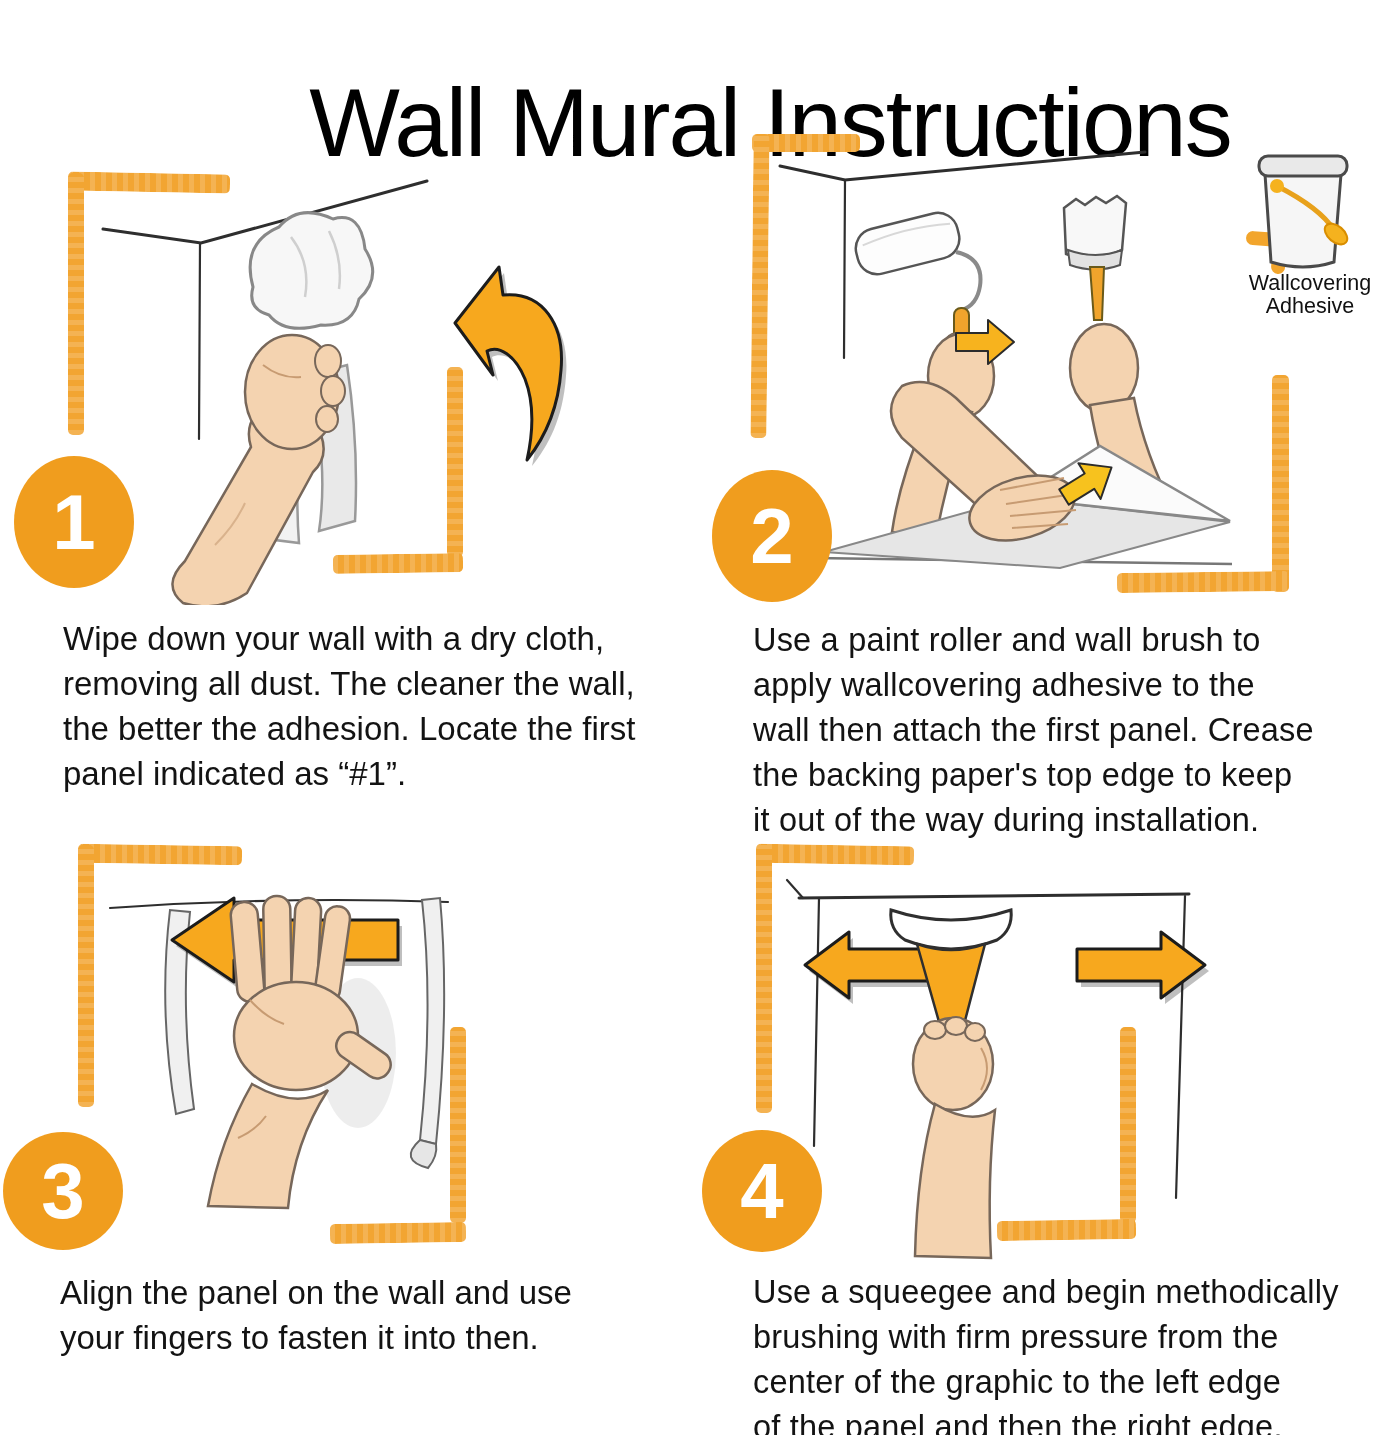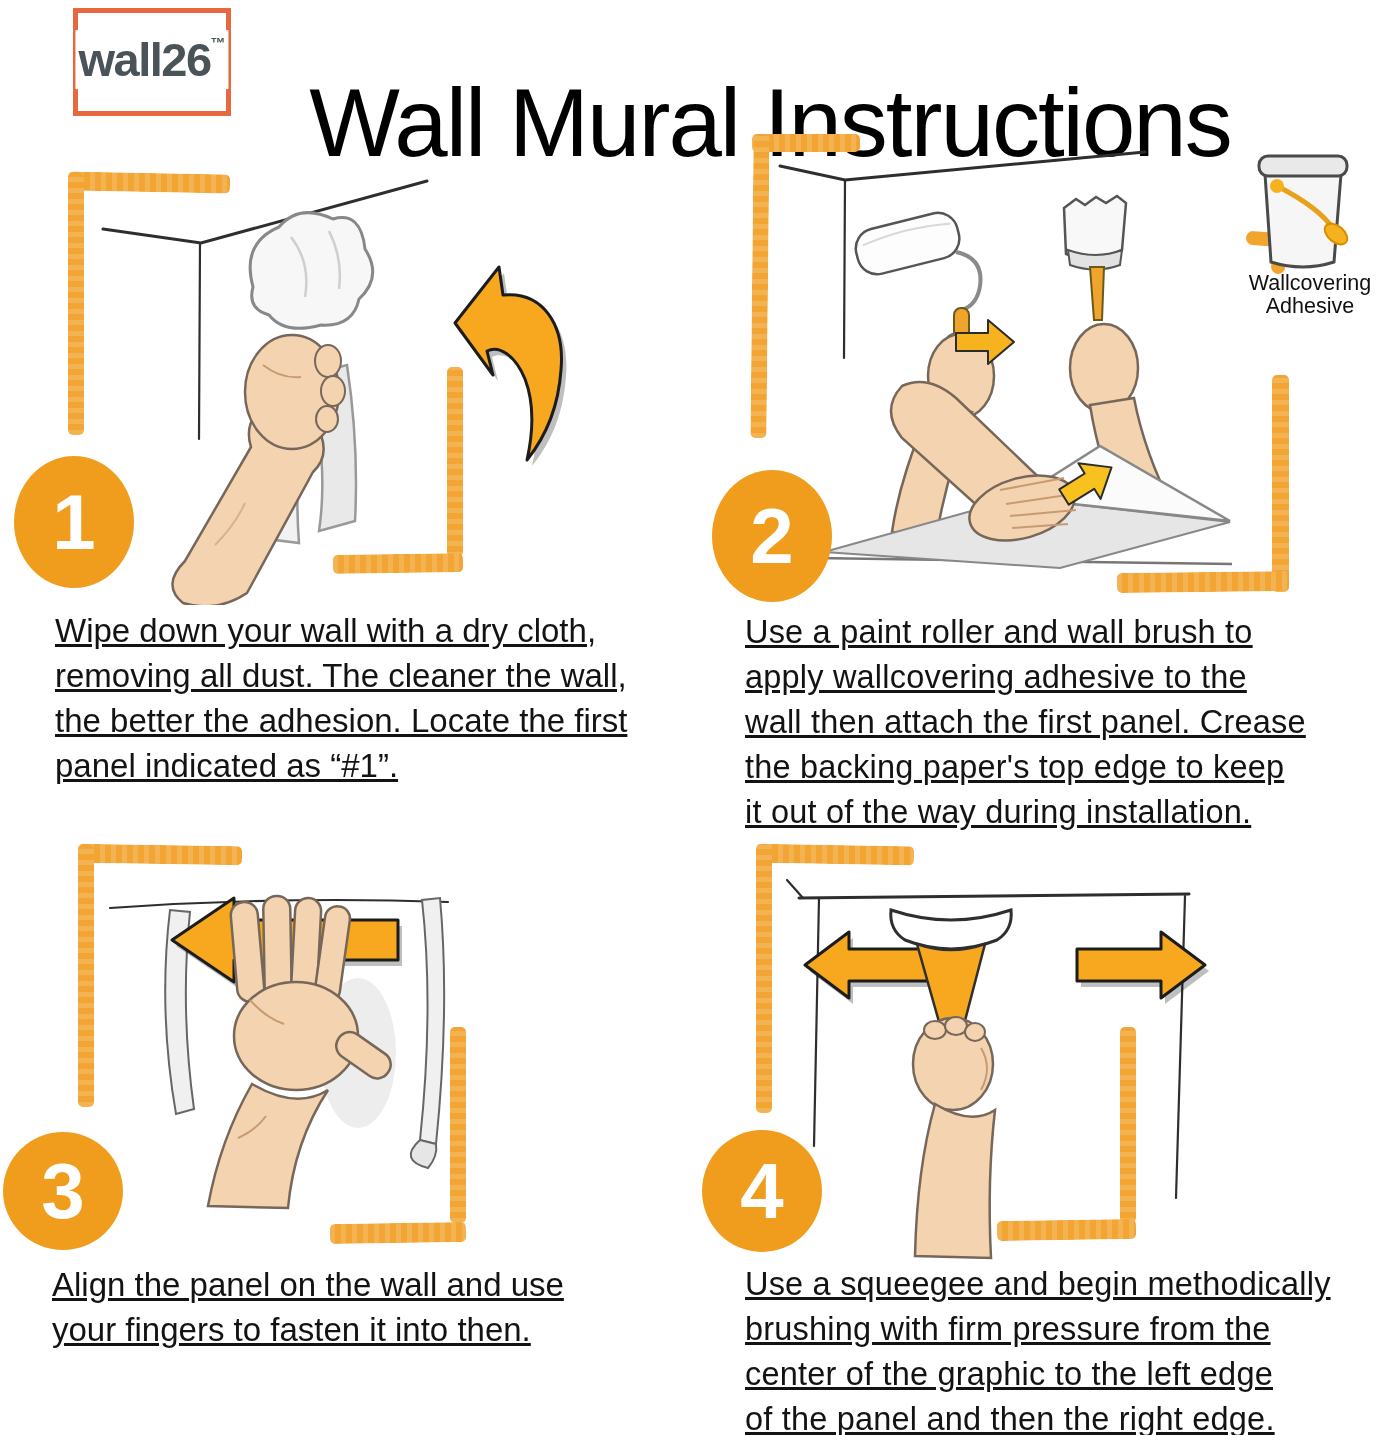--- a/index.html
+++ b/index.html
@@ -12,22 +12,22 @@
   .logo-text{position:absolute;top:50%;left:50%;transform:translate(-50%,-54%);
              background:#fff;padding:2px 3px;white-space:nowrap;z-index:2;
              font-size:47px;font-weight:700;letter-spacing:-1.5px;color:#4A5358;}
   .logo-tm{font-size:15px;vertical-align:28px;font-weight:700;letter-spacing:0;}
   .page-title{position:absolute;left:240px;top:-6px;width:1060px;height:130px;
               font-size:96px;font-weight:400;letter-spacing:-2px;color:#000;
               text-align:center;line-height:130px;white-space:nowrap;}
 
   
   .quad{position:absolute;}
-  .caption{position:absolute;margin:0;font-size:33px;line-height:45px;color:#131313;
-           white-space:pre-line;text-decoration:underline;}
+  .caption{position:absolute;margin:8px;font-size:33px;line-height:45px;color:#131313;
+           white-space:pre-line;}
   .caption.alt{font-size:32.5px;letter-spacing:0.2px;}
 
   
   .br{position:absolute;background:#F2A532;border-radius:5px;
       background-image:repeating-linear-gradient(90deg,rgba(255,255,255,.16) 0 5px,rgba(0,0,0,0) 5px 11px);}
   .br.v{background-image:repeating-linear-gradient(0deg,rgba(255,255,255,.16) 0 5px,rgba(0,0,0,0) 5px 11px);}
 
   
   .badge{position:absolute;width:120px;height:127px;border-radius:50%;background:#F09D1E;
          display:flex;align-items:center;justify-content:center;}
@@ -41,24 +41,20 @@
   
   .adh-label{position:absolute;left:505px;top:140px;width:230px;text-align:center;
              font-size:21.5px;line-height:23px;color:#111;}
   .adh-label span{display:block;}
 </style>
 </head>
 <body>
 
 <div id="page">
 
-  <div class="logo">
-    <div class="logo-frame"></div>
-    <div class="logo-text"><span>wall26</span><span class="logo-tm">™</span></div>
-  </div>
   <h1 class="page-title">Wall Mural Instructions</h1>
 
   <section class="quad" style="left:0;top:130px;width:690px;height:680px">
     <div class="br" style="left:68px;top:43px;width:162px;height:19px;transform:rotate(1.1deg)"></div>
     <div class="br v" style="left:68px;top:43px;width:16px;height:262px"></div>
     <div class="br v" style="left:447px;top:237px;width:16px;height:190px"></div>
     <div class="br" style="left:333px;top:424px;width:130px;height:19px;transform:rotate(-0.8deg)"></div>
 
     <svg class="art" style="left:95px;top:35px" width="480" height="440" viewBox="0 0 480 440">
       <g>

